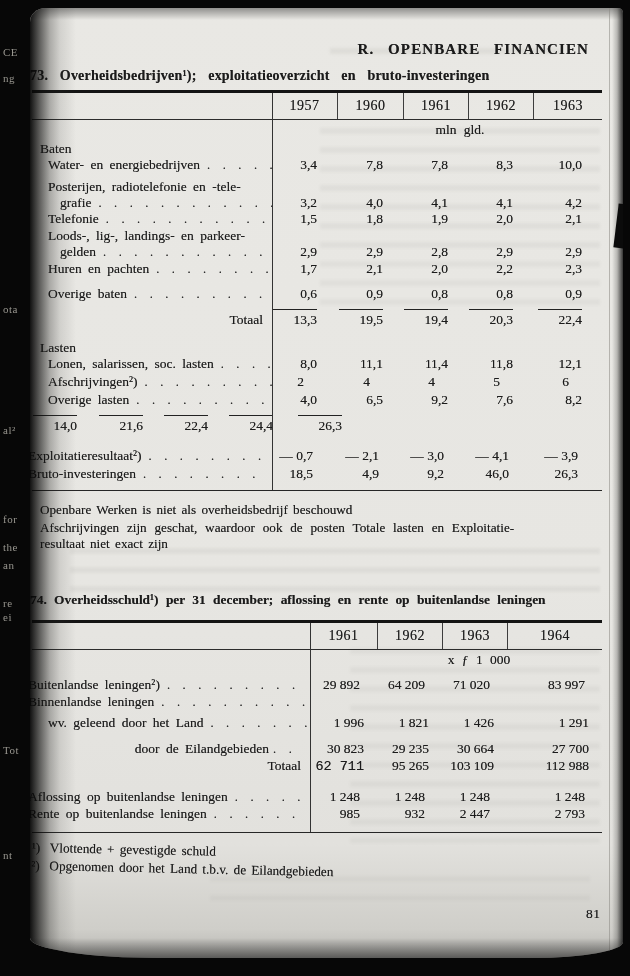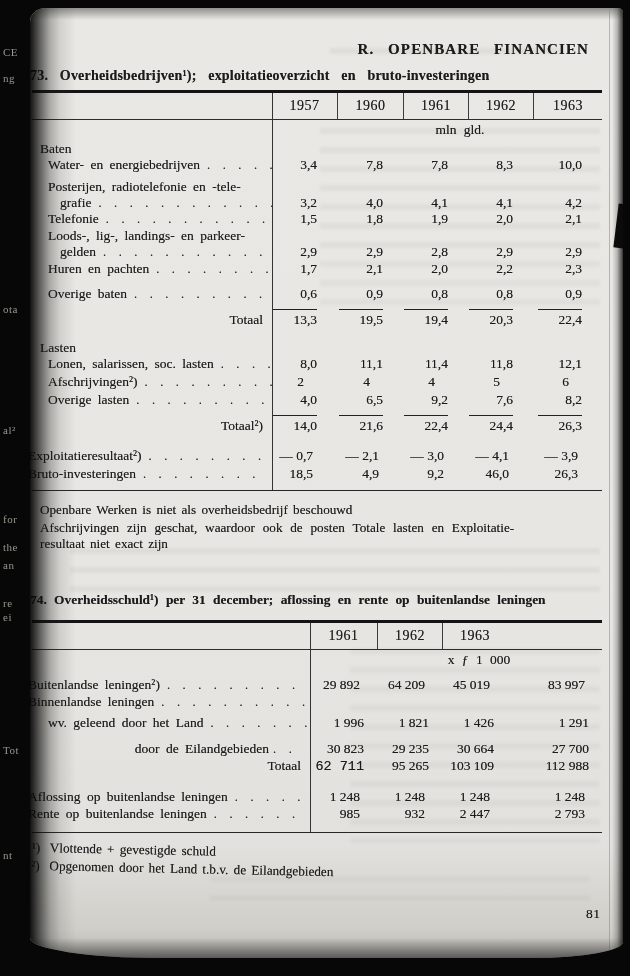--- a/index.html
+++ b/index.html
@@ -241,23 +241,20 @@
           <span class="t-lbl">Overige lasten</span>
           <span class="t-dots">.  .  .  .  .  .  .  .  .  .  .  .  .  .  .  .  .  .  .  .  .  .  .  .  .  .  .  .  .  .  .  .  .  .  .  .  .  .  .  .  .  .  .  .  .  .  .  .  .  .  .  .  .  .  .  .  .  .  .  .</span>
         </div>
         <div class="t-val" style="width: 65px; padding-right: 20px;">4,0</div>
         <div class="t-val" style="width: 66px; padding-right: 20px;">6,5</div>
         <div class="t-val" style="width: 65px; padding-right: 20px;">9,2</div>
         <div class="t-val" style="width: 65px; padding-right: 20px;">7,6</div>
         <div class="t-val" style="width: 69px; padding-right: 20px;">8,2</div>
       </div>
       <div class="t-row" style="margin-top: 7px;">
-        <div class="t-stub lbl-total" style="width: 240px;">
-          <span class="t-lbl">Totaal²)</span>
-        </div>
         <div class="t-val" style="width: 65px; padding-right: 20px;"><span class="t-oline">14,0</span></div>
         <div class="t-val" style="width: 66px; padding-right: 20px;"><span class="t-oline">21,6</span></div>
         <div class="t-val" style="width: 65px; padding-right: 20px;"><span class="t-oline">22,4</span></div>
         <div class="t-val" style="width: 65px; padding-right: 20px;"><span class="t-oline">24,4</span></div>
         <div class="t-val" style="width: 69px; padding-right: 20px;"><span class="t-oline">26,3</span></div>
       </div>
       <div class="t-row" style="margin-top: 14px;">
         <div class="t-stub lbl-flush" style="width: 240px;">
           <span class="t-lbl">Exploitatieresultaat²)</span>
           <span class="t-dots">.  .  .  .  .  .  .  .  .  .  .  .  .  .  .  .  .  .  .  .  .  .  .  .  .  .  .  .  .  .  .  .  .  .  .  .  .  .  .  .  .  .  .  .  .  .  .  .  .  .  .  .  .  .  .  .  .  .  .  .</span>
@@ -297,32 +294,33 @@
       </div>
     </div>
 
   <div class="t-title" id="t74-title">74. Overheidsschuld¹) per 31 december; aflossing en rente op buitenlandse leningen</div>
   <div class="t-table" id="t74">
       <div class="t-hrow">
         <div class="t-hstub" style="width: 278px;"></div>
         <div class="t-ycell" style="width: 67px;">1961</div>
         <div class="t-ycell ysep" style="width: 65px;">1962</div>
         <div class="t-ycell ysep" style="width: 65px;">1963</div>
+        <div class="t-ycell ysep" style="width: 95px;">1964</div>
       </div>
       <div class="t-urow">
         <span class="t-units" style="margin-left: 278px; width: 292px;">x ƒ 1 000</span>
       </div>
       <div class="t-row" style="margin-top: 8px;">
         <div class="t-stub lbl-flush" style="width: 278px;">
           <span class="t-lbl">Buitenlandse leningen²)</span>
           <span class="t-dots">.  .  .  .  .  .  .  .  .  .  .  .  .  .  .  .  .  .  .  .  .  .  .  .  .  .  .  .  .  .  .  .  .  .  .  .  .  .  .  .  .  .  .  .  .  .  .  .  .  .  .  .  .  .  .  .  .  .  .  .</span>
         </div>
         <div class="t-val" style="width: 67px; padding-right: 13px;">29 892</div>
         <div class="t-val" style="width: 65px; padding-right: 13px;">64 209</div>
-        <div class="t-val" style="width: 65px; padding-right: 13px;">45 019</div>
+        <div class="t-val" style="width: 65px; padding-right: 13px;">71 020</div>
         <div class="t-val" style="width: 95px; padding-right: 13px;">83 997</div>
       </div>
       <div class="t-row" style="margin-top: 1px;">
         <div class="t-stub lbl-flush" style="width: 278px;">
           <span class="t-lbl">Binnenlandse leningen</span>
           <span class="t-dots">.  .  .  .  .  .  .  .  .  .  .  .  .  .  .  .  .  .  .  .  .  .  .  .  .  .  .  .  .  .  .  .  .  .  .  .  .  .  .  .  .  .  .  .  .  .  .  .  .  .  .  .  .  .  .  .  .  .  .  .</span>
         </div>
         <div class="t-val" style="width: 67px; padding-right: 13px;"></div>
         <div class="t-val" style="width: 65px; padding-right: 13px;"></div>
         <div class="t-val" style="width: 65px; padding-right: 13px;"></div>

